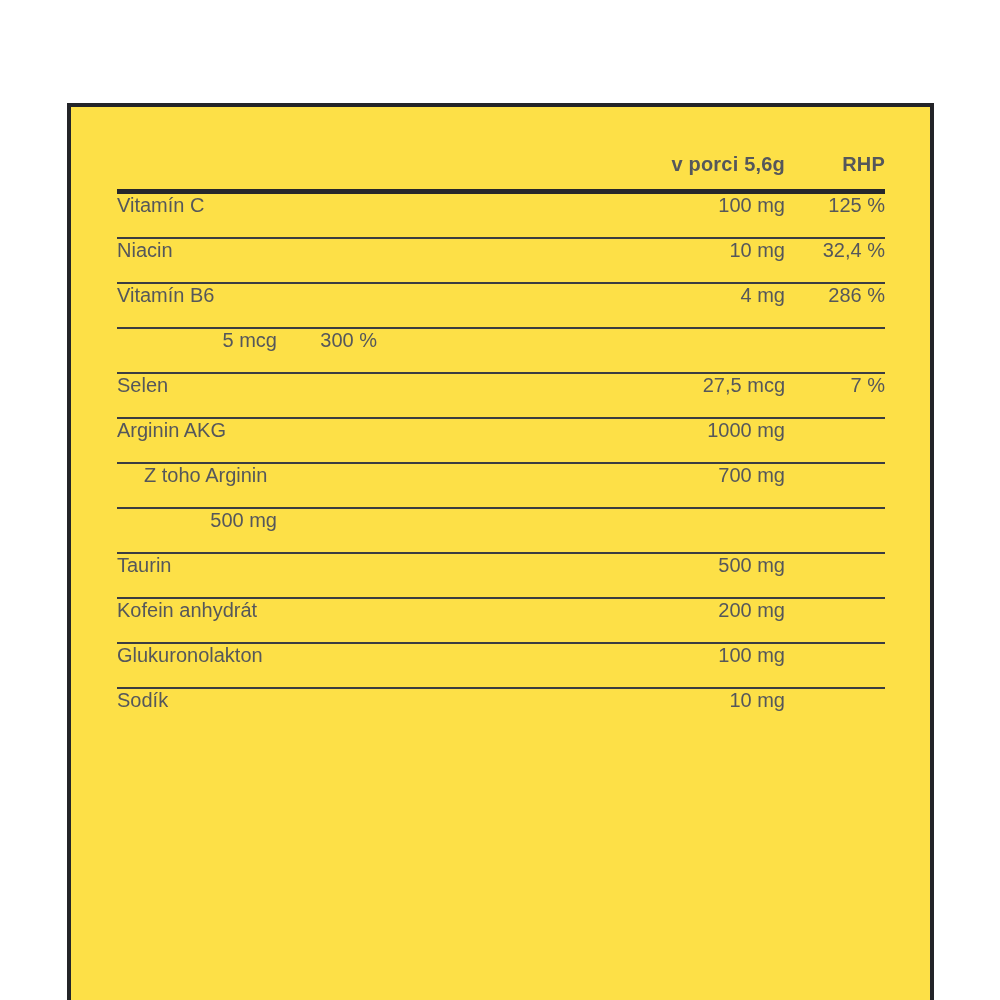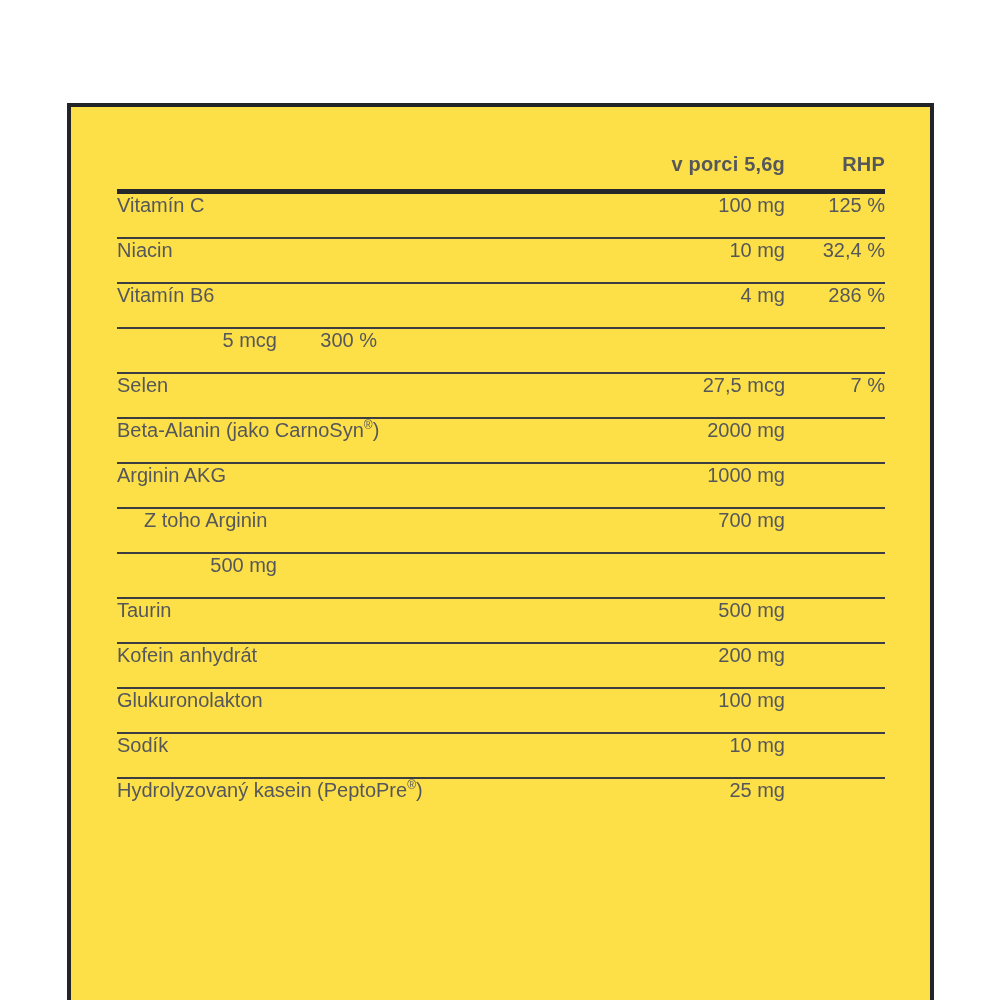--- a/index.html
+++ b/index.html
@@ -112,25 +112,20 @@
     <div class="cell amount-cell">5 mcg</div>
     <div class="cell rhp-cell">300 %</div>
   </div>
 
   <div class="row">
     <div class="cell label-cell"><span>Selen</span><sup></sup><span></span></div>
     <div class="cell amount-cell">27,5 mcg</div>
     <div class="cell rhp-cell">7 %</div>
   </div>
 
-  <div class="row">
-    <div class="cell label-cell"><span>Beta-Alanin (jako CarnoSyn</span><sup>®</sup><span>)</span></div>
-    <div class="cell amount-cell">2000 mg</div>
-    <div class="cell rhp-cell"></div>
-  </div>
 
   <div class="row">
     <div class="cell label-cell"><span>Arginin AKG</span><sup></sup><span></span></div>
     <div class="cell amount-cell">1000 mg</div>
     <div class="cell rhp-cell"></div>
   </div>
 
   <div class="row indent">
     <div class="cell label-cell"><span>Z toho Arginin</span><sup></sup><span></span></div>
     <div class="cell amount-cell">700 mg</div>
@@ -160,20 +155,15 @@
     <div class="cell amount-cell">100 mg</div>
     <div class="cell rhp-cell"></div>
   </div>
 
   <div class="row">
     <div class="cell label-cell"><span>Sodík</span><sup></sup><span></span></div>
     <div class="cell amount-cell">10 mg</div>
     <div class="cell rhp-cell"></div>
   </div>
 
-  <div class="row">
-    <div class="cell label-cell"><span>Hydrolyzovaný kasein (PeptoPre</span><sup>®</sup><span>)</span></div>
-    <div class="cell amount-cell">25 mg</div>
-    <div class="cell rhp-cell"></div>
-  </div>
 </div>
   </div>
 </div>
 
 </body></html>

